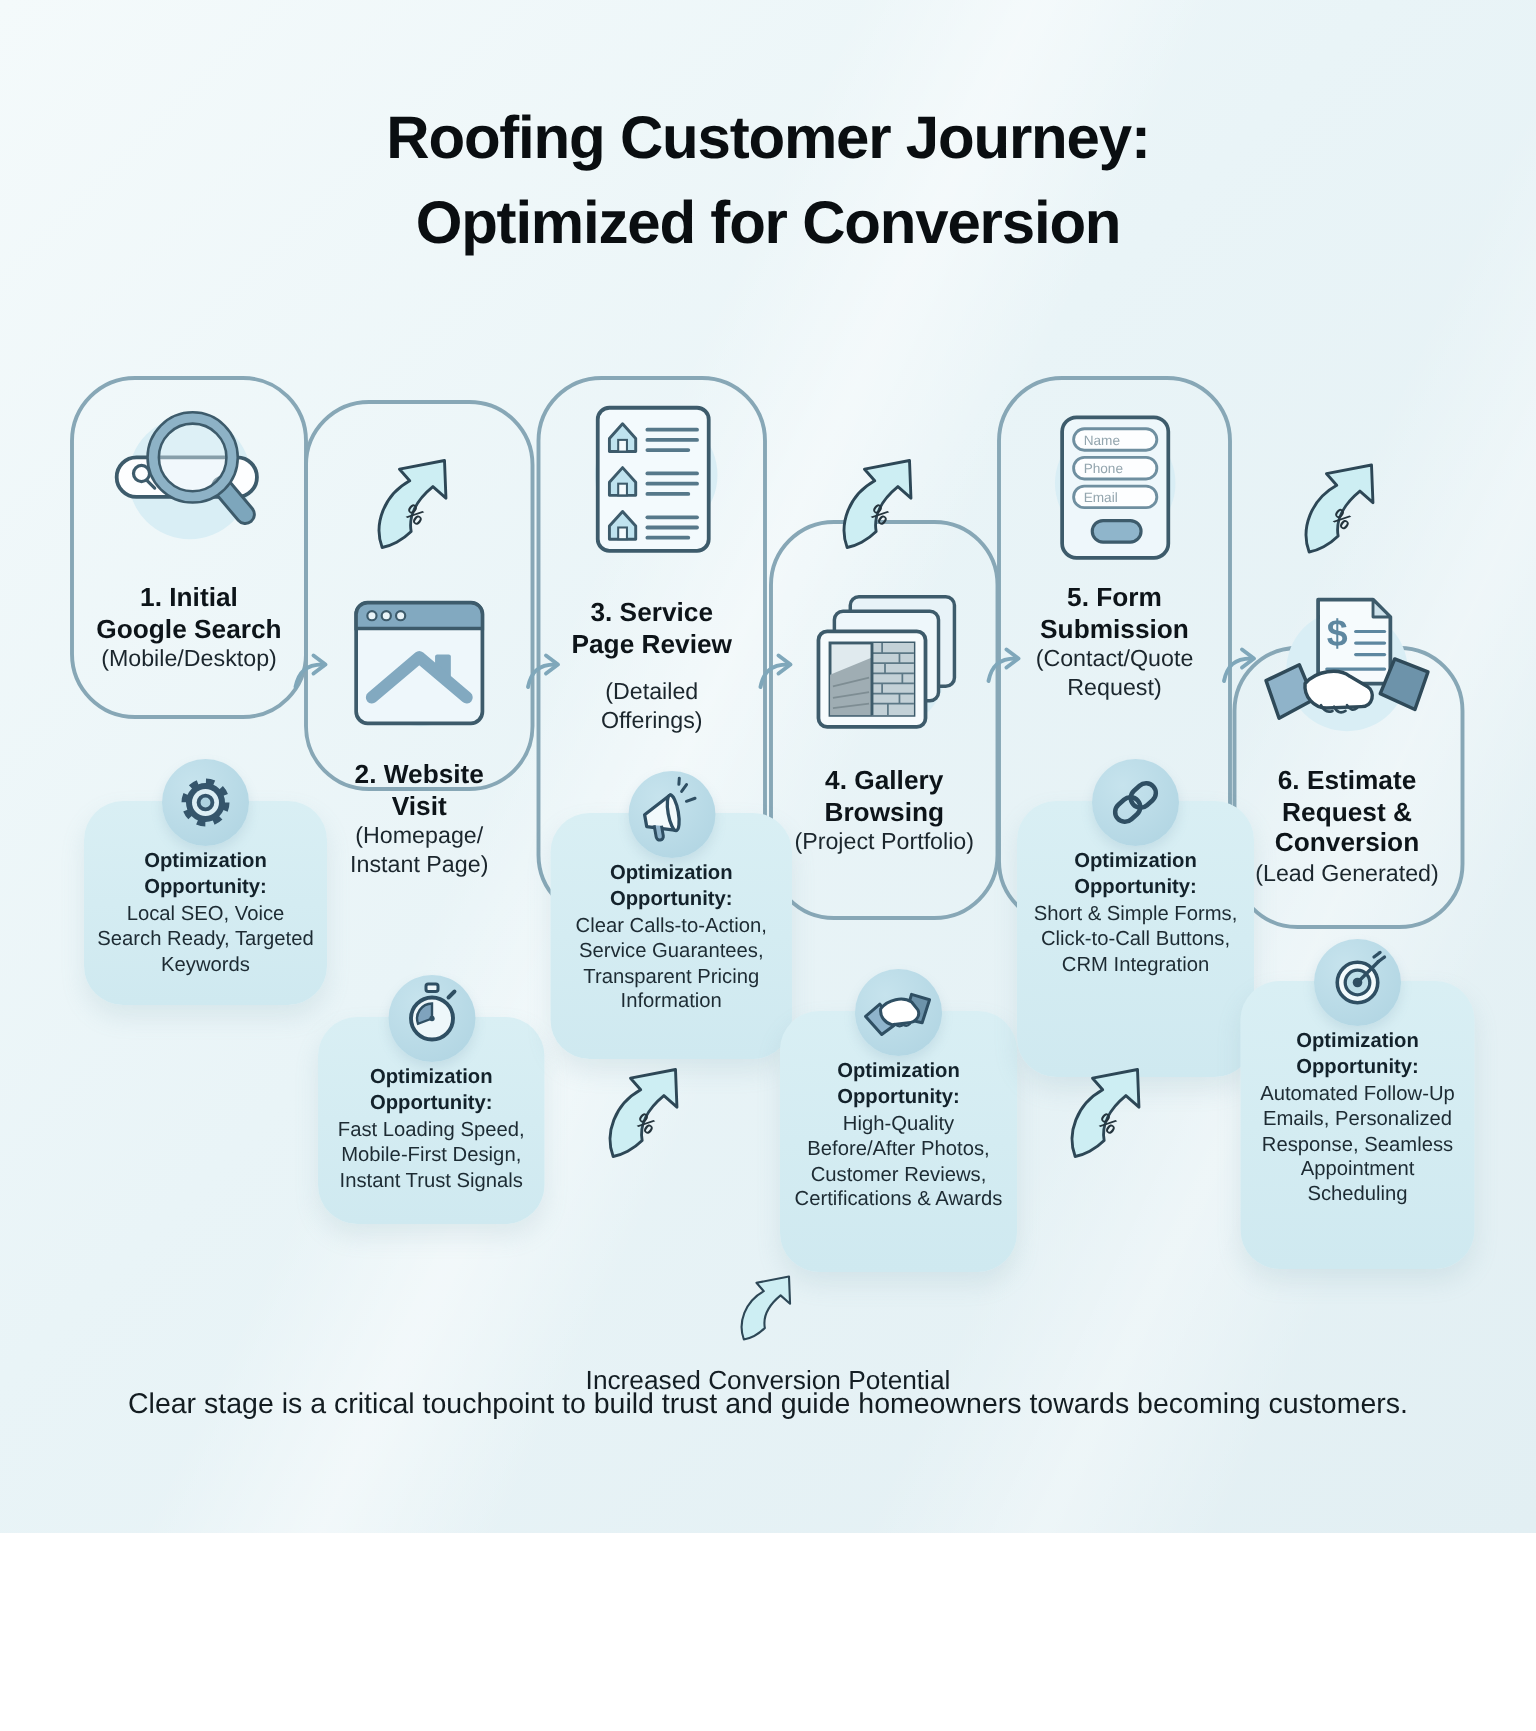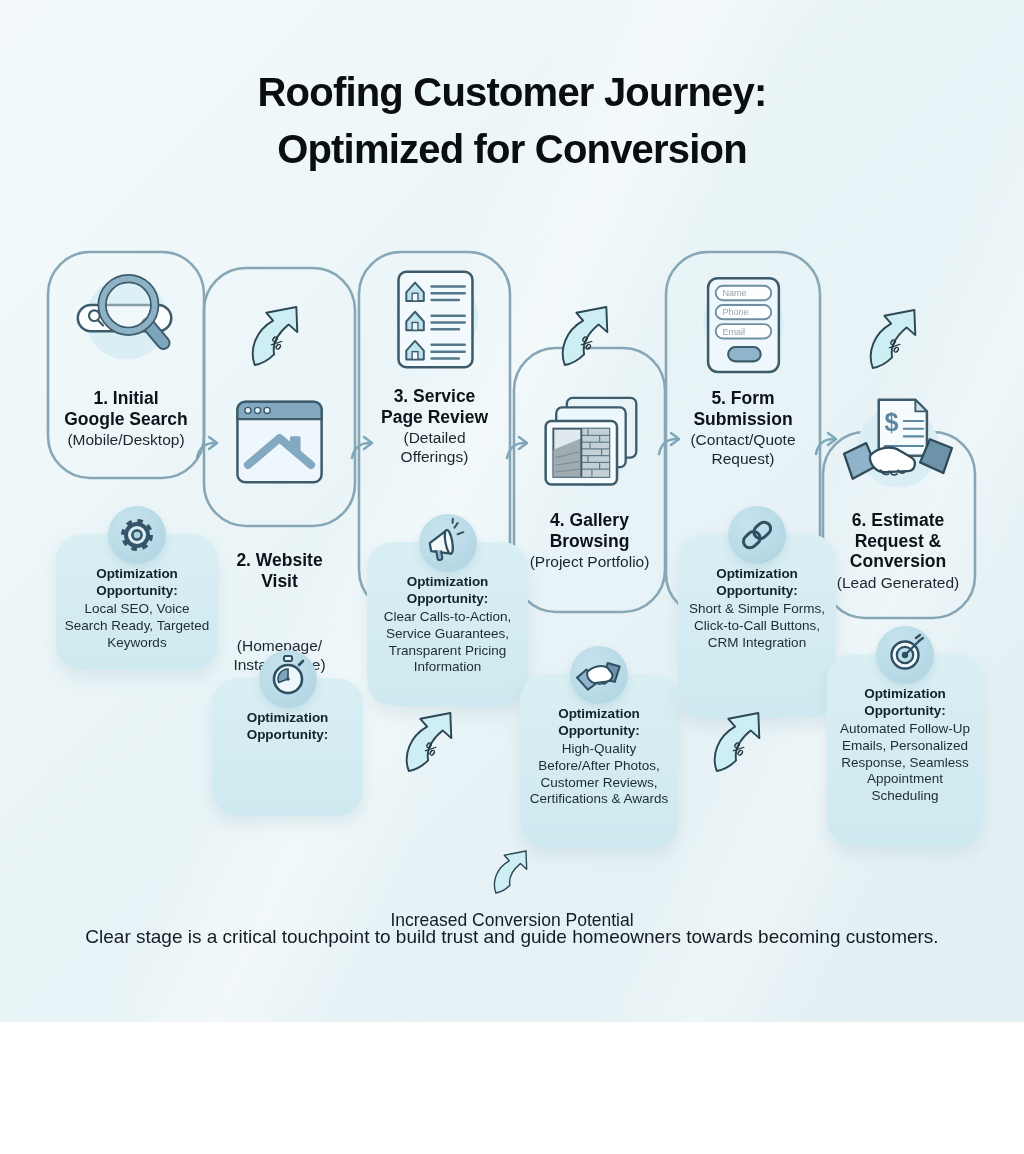--- a/index.html
+++ b/index.html
@@ -18,22 +18,22 @@
   .title{
     position:absolute;left:0;top:64px;width:1024px;text-align:center;
     font-size:40px;font-weight:bold;line-height:1.42;letter-spacing:-.8px;color:#0a0e11;
   }
   .wires{position:absolute;left:0;top:0;pointer-events:none;}
   
   .stage{position:absolute;display:flex;flex-direction:column;align-items:center;text-align:center;}
   .stage-title{font-size:17.5px;font-weight:bold;line-height:1.18;color:#0d1419;white-space:pre-line;margin-top:10px;}
   .stage-sub{font-size:15.5px;line-height:1.18;color:#1b262d;white-space:pre-line;margin-top:2px;}
   .s1{left:48px;top:266px;width:156px;text-align:center;}
-  .s2{left:204px;top:388px;width:151px;gap:44px;}
-  .s3{left:359px;top:266px;width:151px;}
+  .s2{left:204px;top:388px;width:151px;}
+  .s3{left:359px;top:266px;width:151px;gap:12px;}
   .s4{left:514px;top:392px;width:151px;}
   .s5{left:666px;top:274px;width:154px;}
   .s6{left:822px;top:394px;width:152px;}
   
   .opt{
     position:absolute;background:linear-gradient(180deg,#d9eff4,#cfe9f0);
     border-radius:26px;box-shadow:0 8px 16px rgba(120,160,175,.16);
     padding:32px 8px 14px 8px;text-align:center;
   }
   .opt-circle{
@@ -272,20 +272,21 @@
     <div class="opt-circle">
       <svg width="56" height="56" viewBox="-28 -28 56 56">
         <rect x="-4" y="-23" width="8" height="5" rx="1.5" fill="#eef7fa" stroke="#2f4f63" stroke-width="2"></rect>
         <line x1="11" y1="-14" x2="15" y2="-18" stroke="#2f4f63" stroke-width="2.6" stroke-linecap="round"></line>
         <circle r="14" fill="#eef7fa" stroke="#2f4f63" stroke-width="2.6"></circle>
         <path d="M0,0 L0,-10 A10,10 0 0,0 -9.3,3.5 Z" fill="#7fa3bd" stroke="#2f4f63" stroke-width="1.6"></path>
         <circle r="1.8" fill="#2f4f63"></circle>
       </svg>
     </div>
     <div class="opt-head">Optimization Opportunity:</div>
+    <div class="opt-body">Fast Loading Speed, Mobile-First Design, Instant Trust Signals</div>
   </div>
 
   <div class="opt o3">
     <div class="opt-circle">
       <svg width="56" height="56" viewBox="-28 -28 56 56">
         <g transform="rotate(-10)">
           <path d="M-18,-3 L1,-13 L1,11 L-18,5 Z" fill="#f2fafc" stroke="#2f4f63" stroke-width="2.2" stroke-linejoin="round"></path>
           <ellipse cx="1" cy="-1" rx="3.4" ry="12" fill="#f2fafc" stroke="#2f4f63" stroke-width="2.2"></ellipse>
           <path d="M-13,5 l0,8 a2.4,2.4 0 0,0 4.8,0 l0,-6.8" fill="#8fb4cc" stroke="#2f4f63" stroke-width="2"></path>
           <g stroke="#2f4f63" stroke-width="2" stroke-linecap="round">

